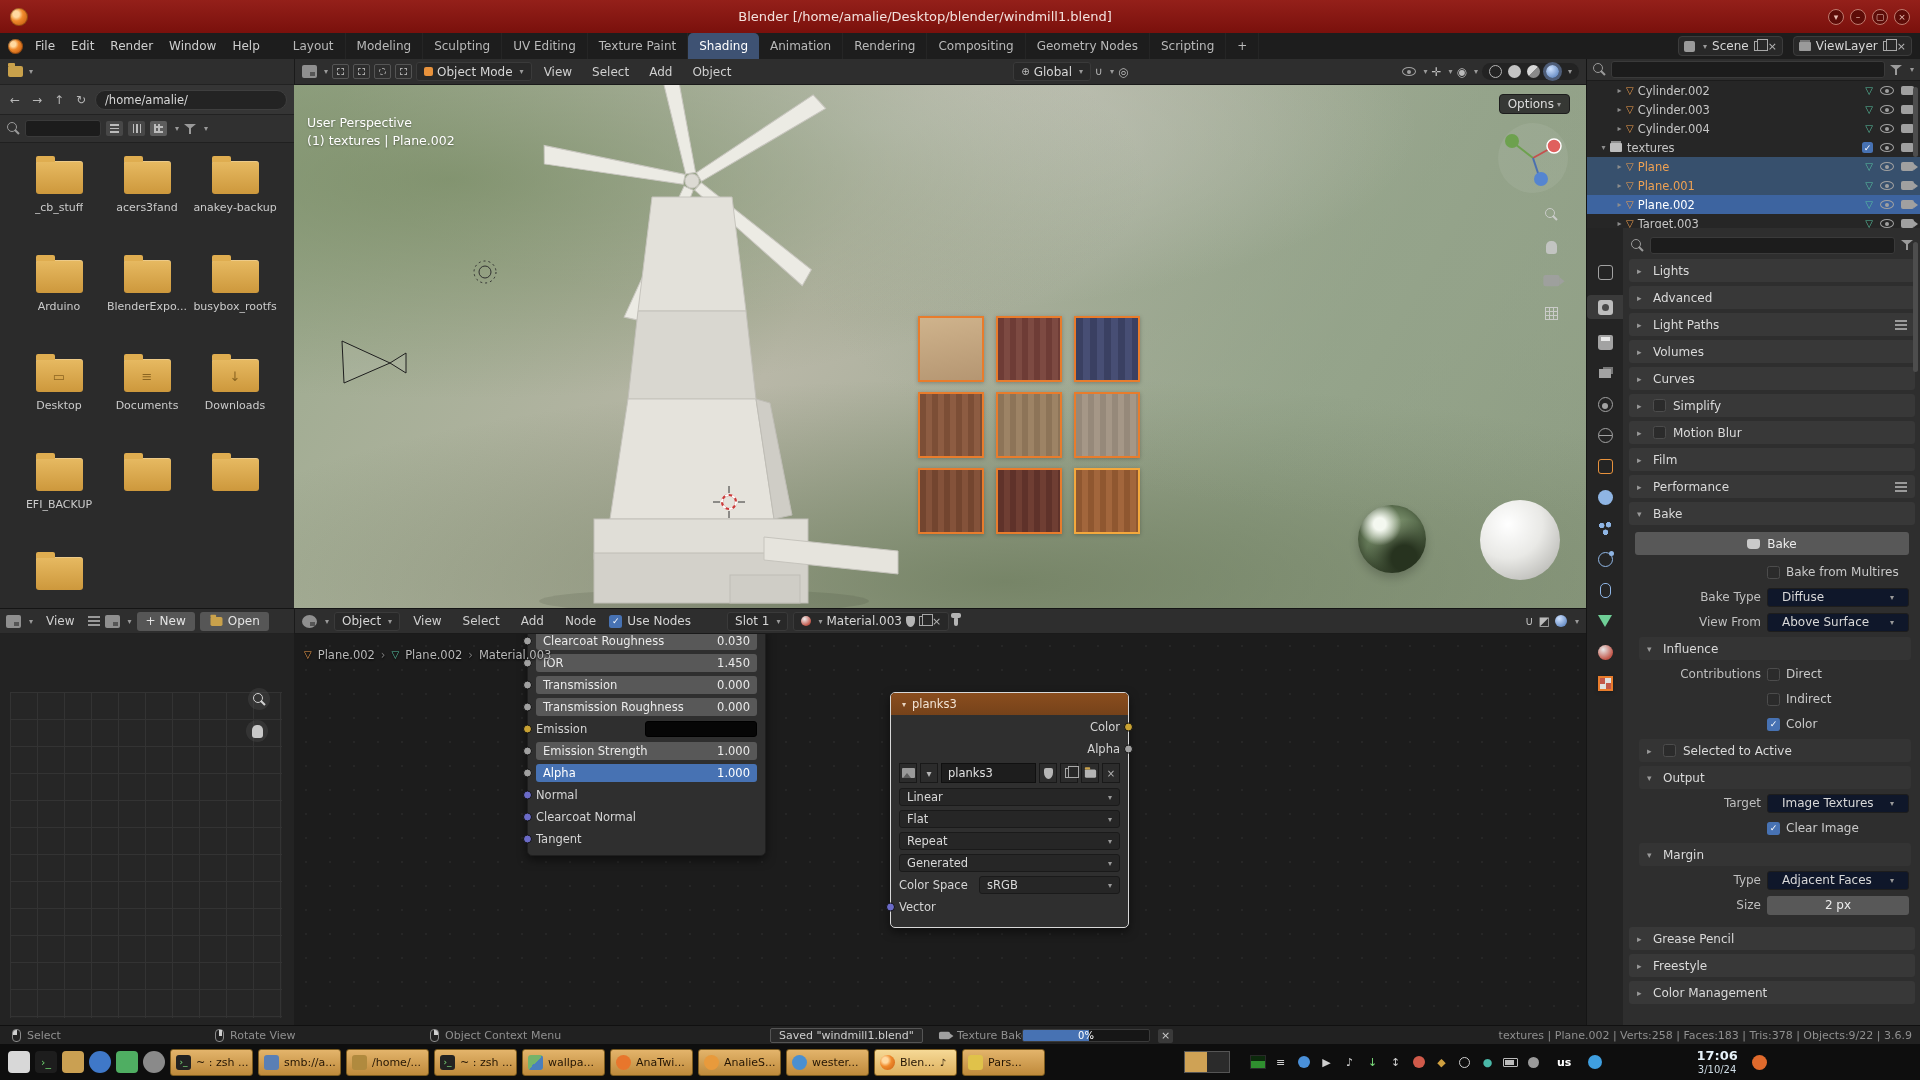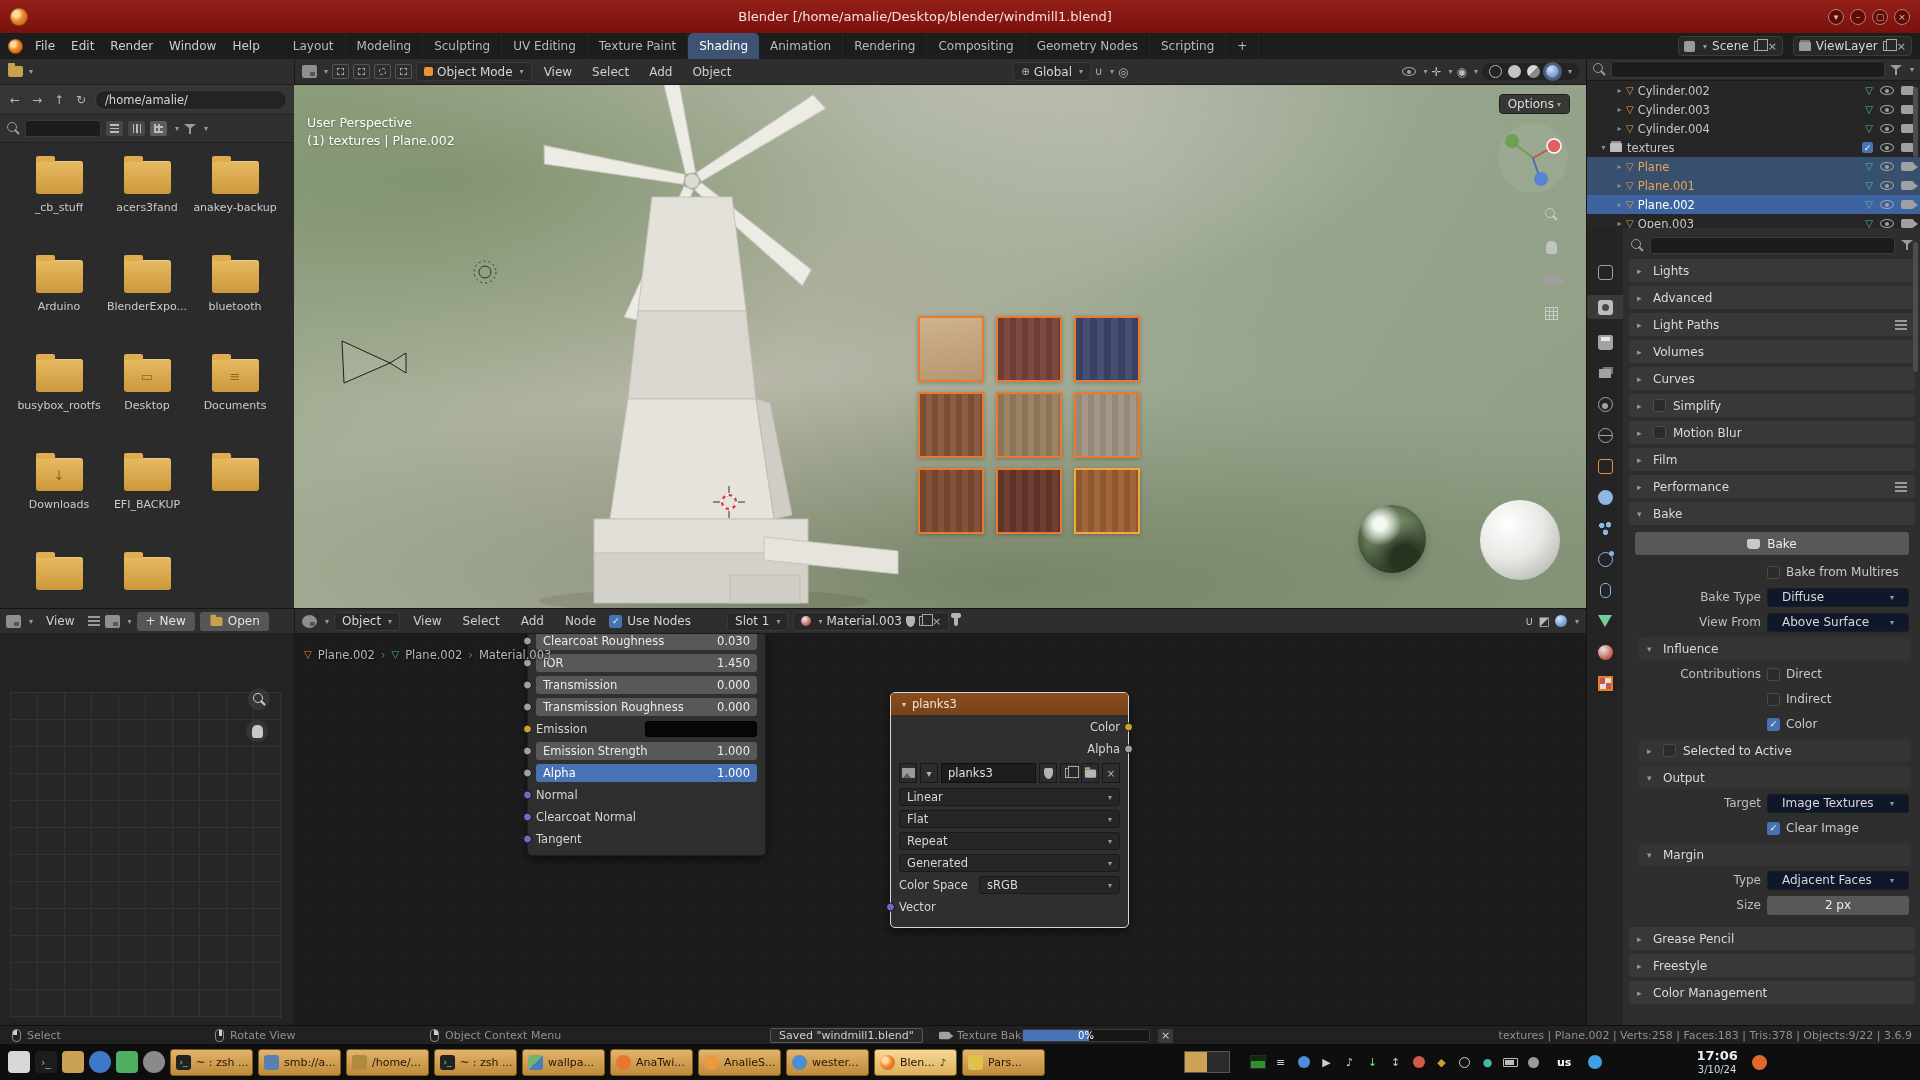--- a/index.html
+++ b/index.html
@@ -317,24 +317,20 @@
         <div class="folder"></div>
         <div class="fname">anakey-backup</div>
       </div>
     <div class="fitem">
         <div class="folder"></div>
         <div class="fname">Arduino</div>
       </div>
     <div class="fitem">
         <div class="folder"></div>
         <div class="fname">BlenderExpo...</div>
-      </div>
-    <div class="fitem">
-        <div class="folder"></div>
-        <div class="fname">bluetooth</div>
       </div>
     <div class="fitem">
         <div class="folder"></div>
         <div class="fname">busybox_rootfs</div>
       </div>
     <div class="fitem">
         <div class="folder">
           <span class="fglyph">▭</span>
         </div>
         <div class="fname">Desktop</div>
@@ -786,21 +782,21 @@
         <span class="nm" style="margin-left:4px">Plane.002</span>
         <span class="right">
           <span class="data-tri">▽</span>
           <span class="i-eye"></span>
           <span class="i-cam"></span>
         </span>
       </div>
     <div class="orow" style="padding-left:26px">
         <span class="tw">▸</span>
         <span class="mesh-tri">▽</span>
-        <span class="nm" style="margin-left:4px">Open.003</span>
+        <span class="nm" style="margin-left:4px">Target.003</span>
         <span class="right">
           <span class="data-tri">▽</span>
           <span class="i-eye"></span>
           <span class="i-cam"></span>
         </span>
       </div>
     <div class="abs" style="right:2px;top:28px;width:5px;height:70px;background:#4d4d4d;border-radius:3px"></div>
   </div>
 
   <div id="props">

